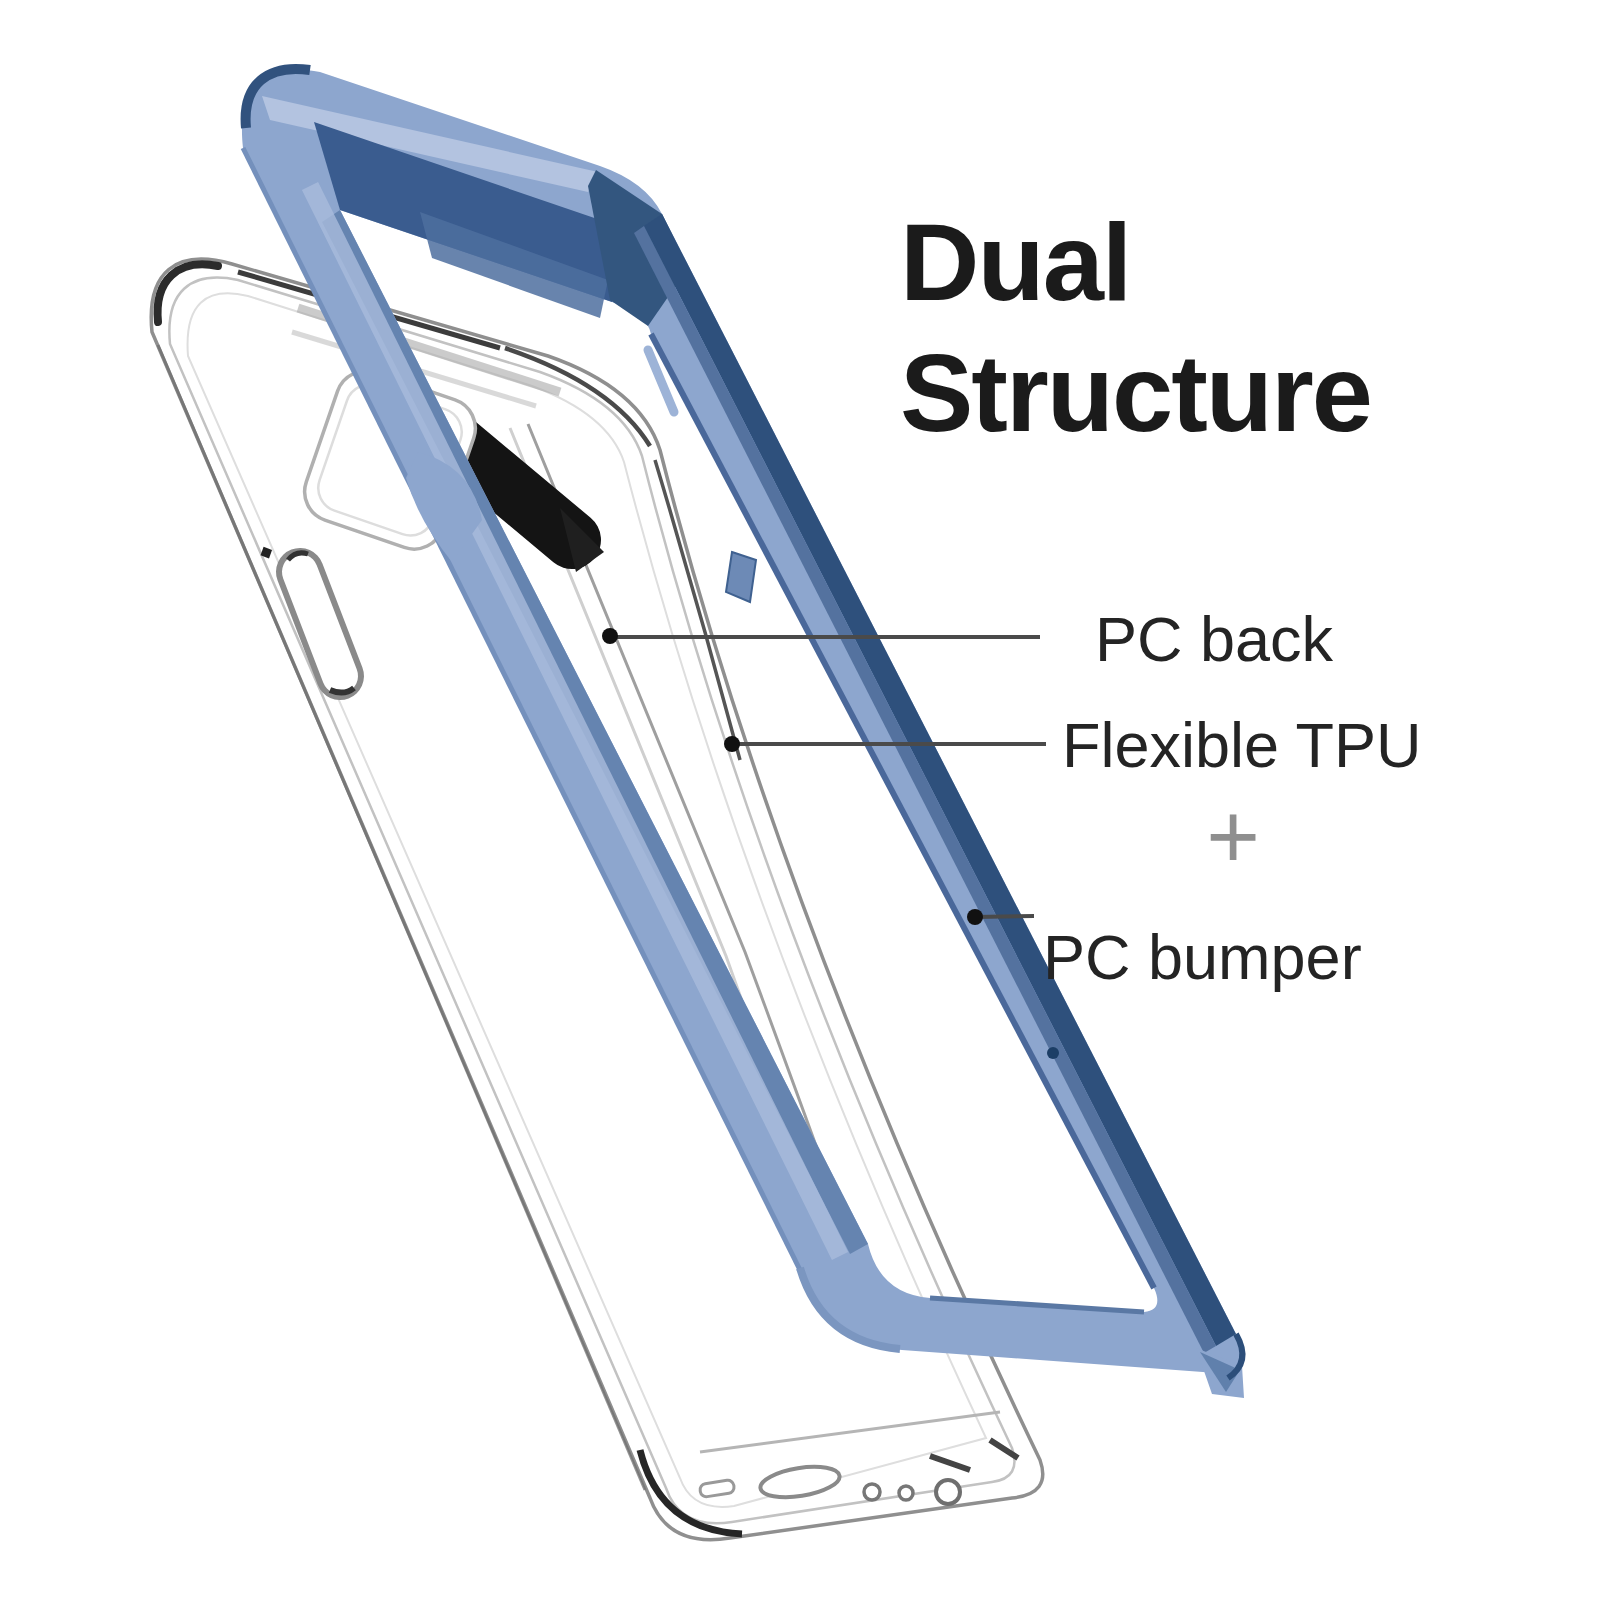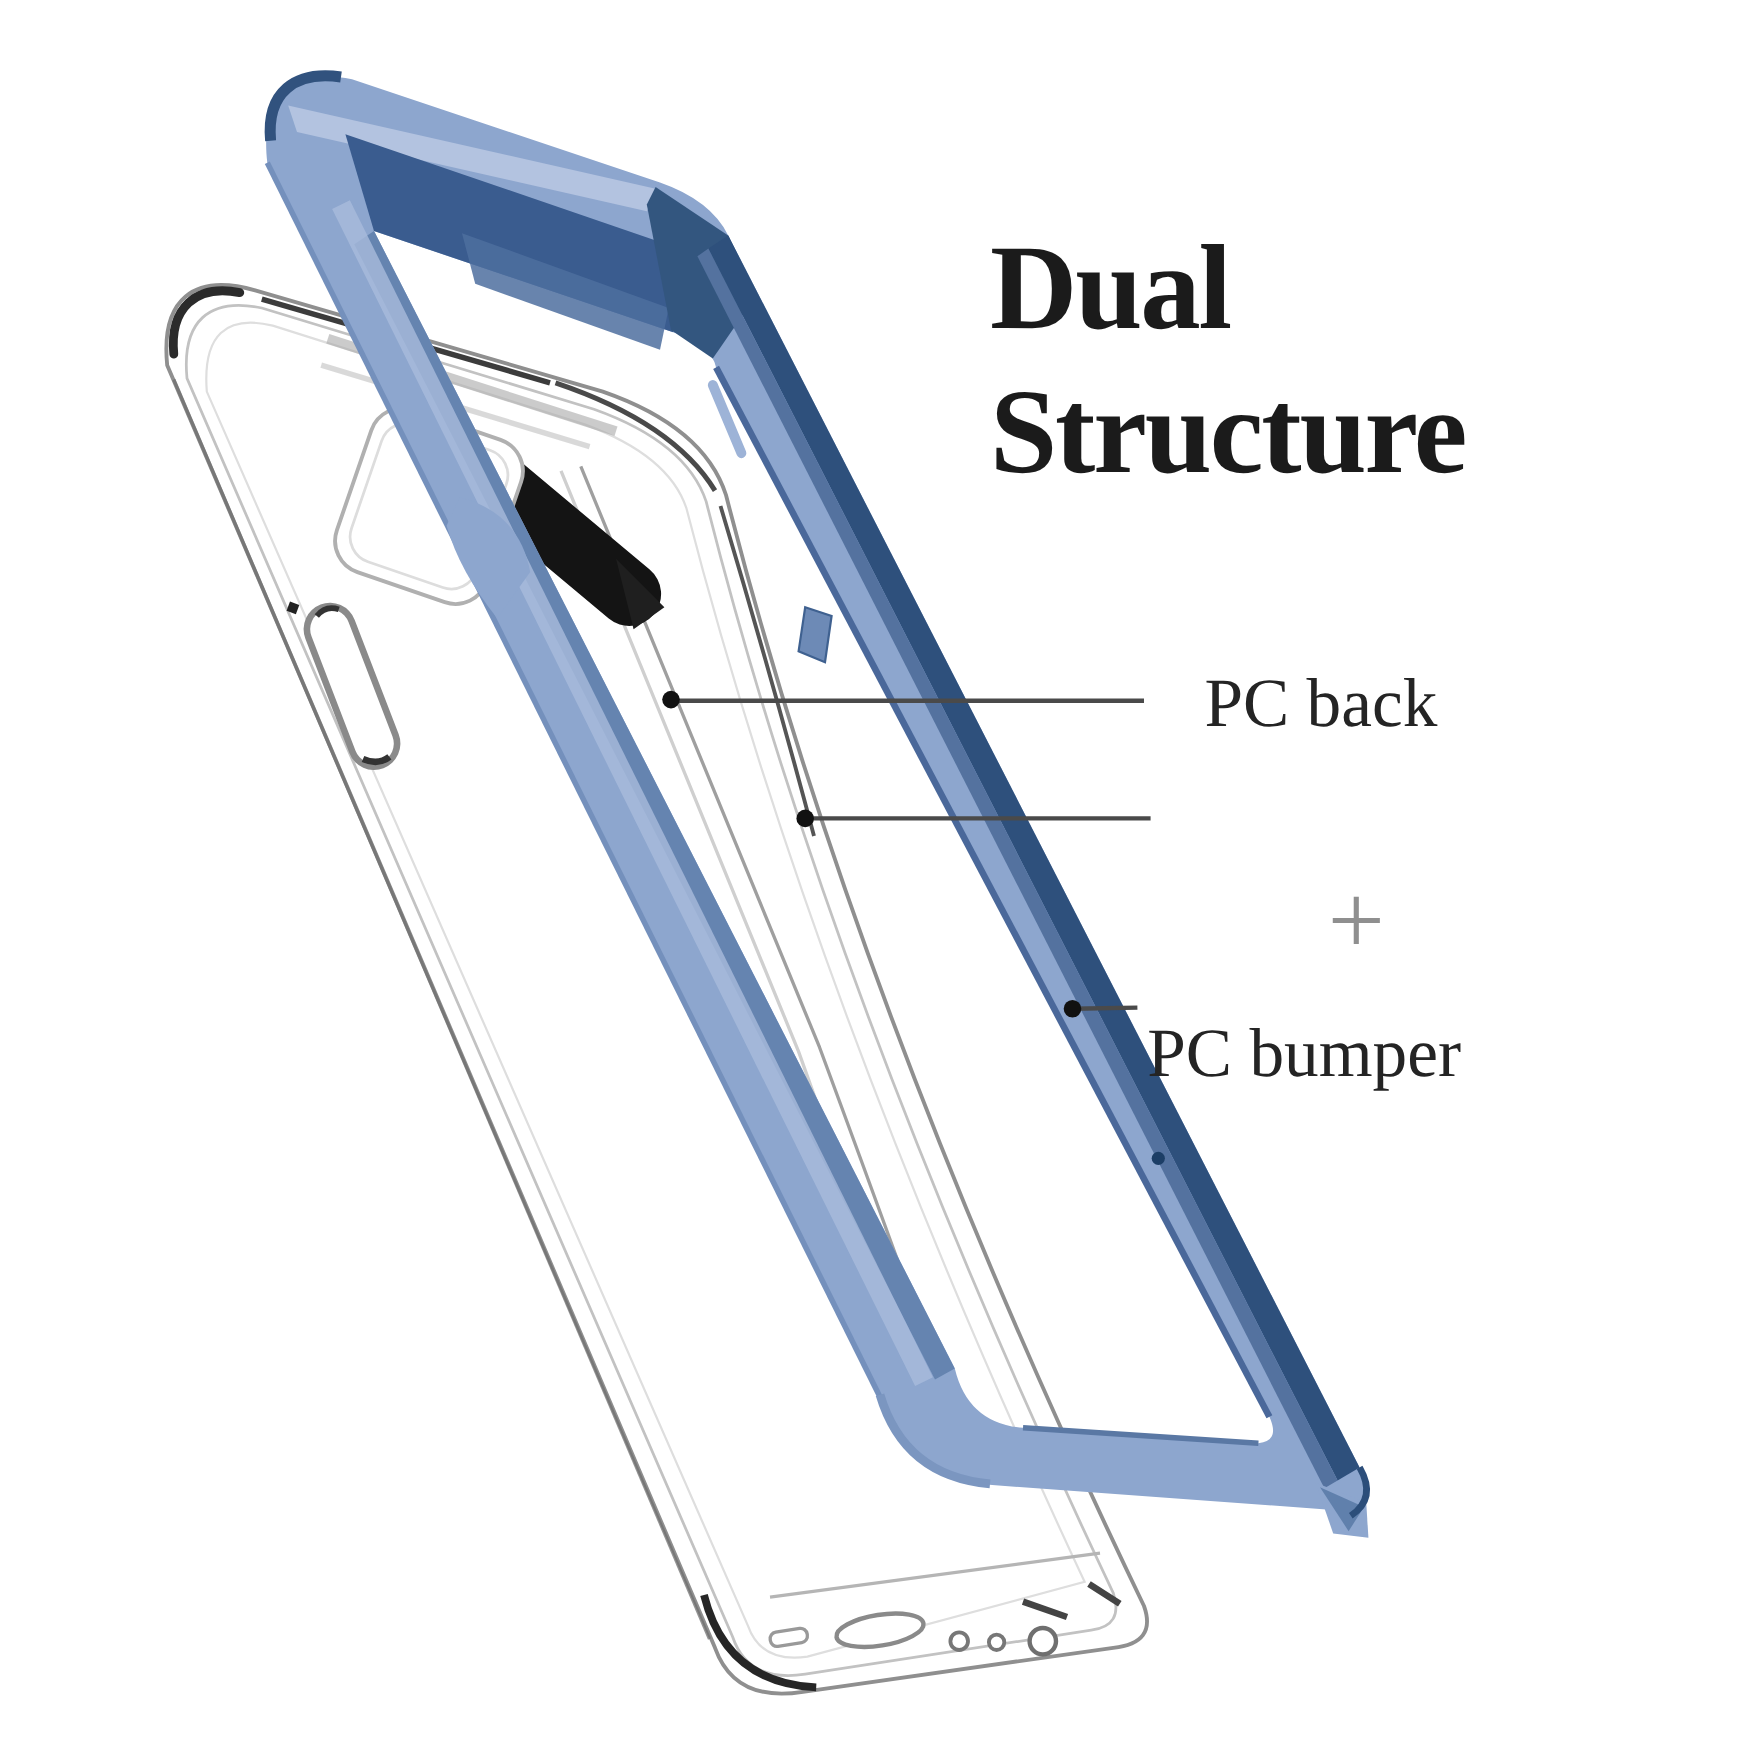--- a/index.html
+++ b/index.html
@@ -1,21 +1,21 @@
 <!DOCTYPE html>
 <html><head>
 <meta charset="utf-8">
 <style>
   html,body{margin:0;padding:0;}
   body{
     width:1600px;height:1600px;position:relative;overflow:hidden;
     background:#ffffff;
     font-family:"Liberation Sans", sans-serif;
   }
-  #stage{position:absolute;left:0;top:0;width:1568px;height:1600px;font-family:Liberation Serif, serif;}
+  #stage{position:absolute;left:0;top:0;width:1568px;height:1600px;}
   svg{position:absolute;left:0;top:0;}
   .title{
     position:absolute;left:900px;top:196px;
     font-size:110px;font-weight:700;line-height:131px;
     letter-spacing:-2px;color:#1b1b1b;white-space:nowrap;
   }
   .callout-label{
     position:absolute;
     font-size:63px;font-weight:400;color:#242424;white-space:nowrap;
     line-height:74px;
@@ -140,18 +140,19 @@
     </g>
   </svg>
 
   <div class="title">
     <div>Dual</div>
     <div>Structure</div>
   </div>
 
   <div class="callout-label lbl-pc-back">PC back</div>
 
+  <div class="callout-label lbl-flexible-tpu">Flexible TPU</div>
 
   <div class="plus-sign">+</div>
 
   <div class="callout-label lbl-pc-bumper">PC bumper</div>
 
 </div>
 
 </body></html>

